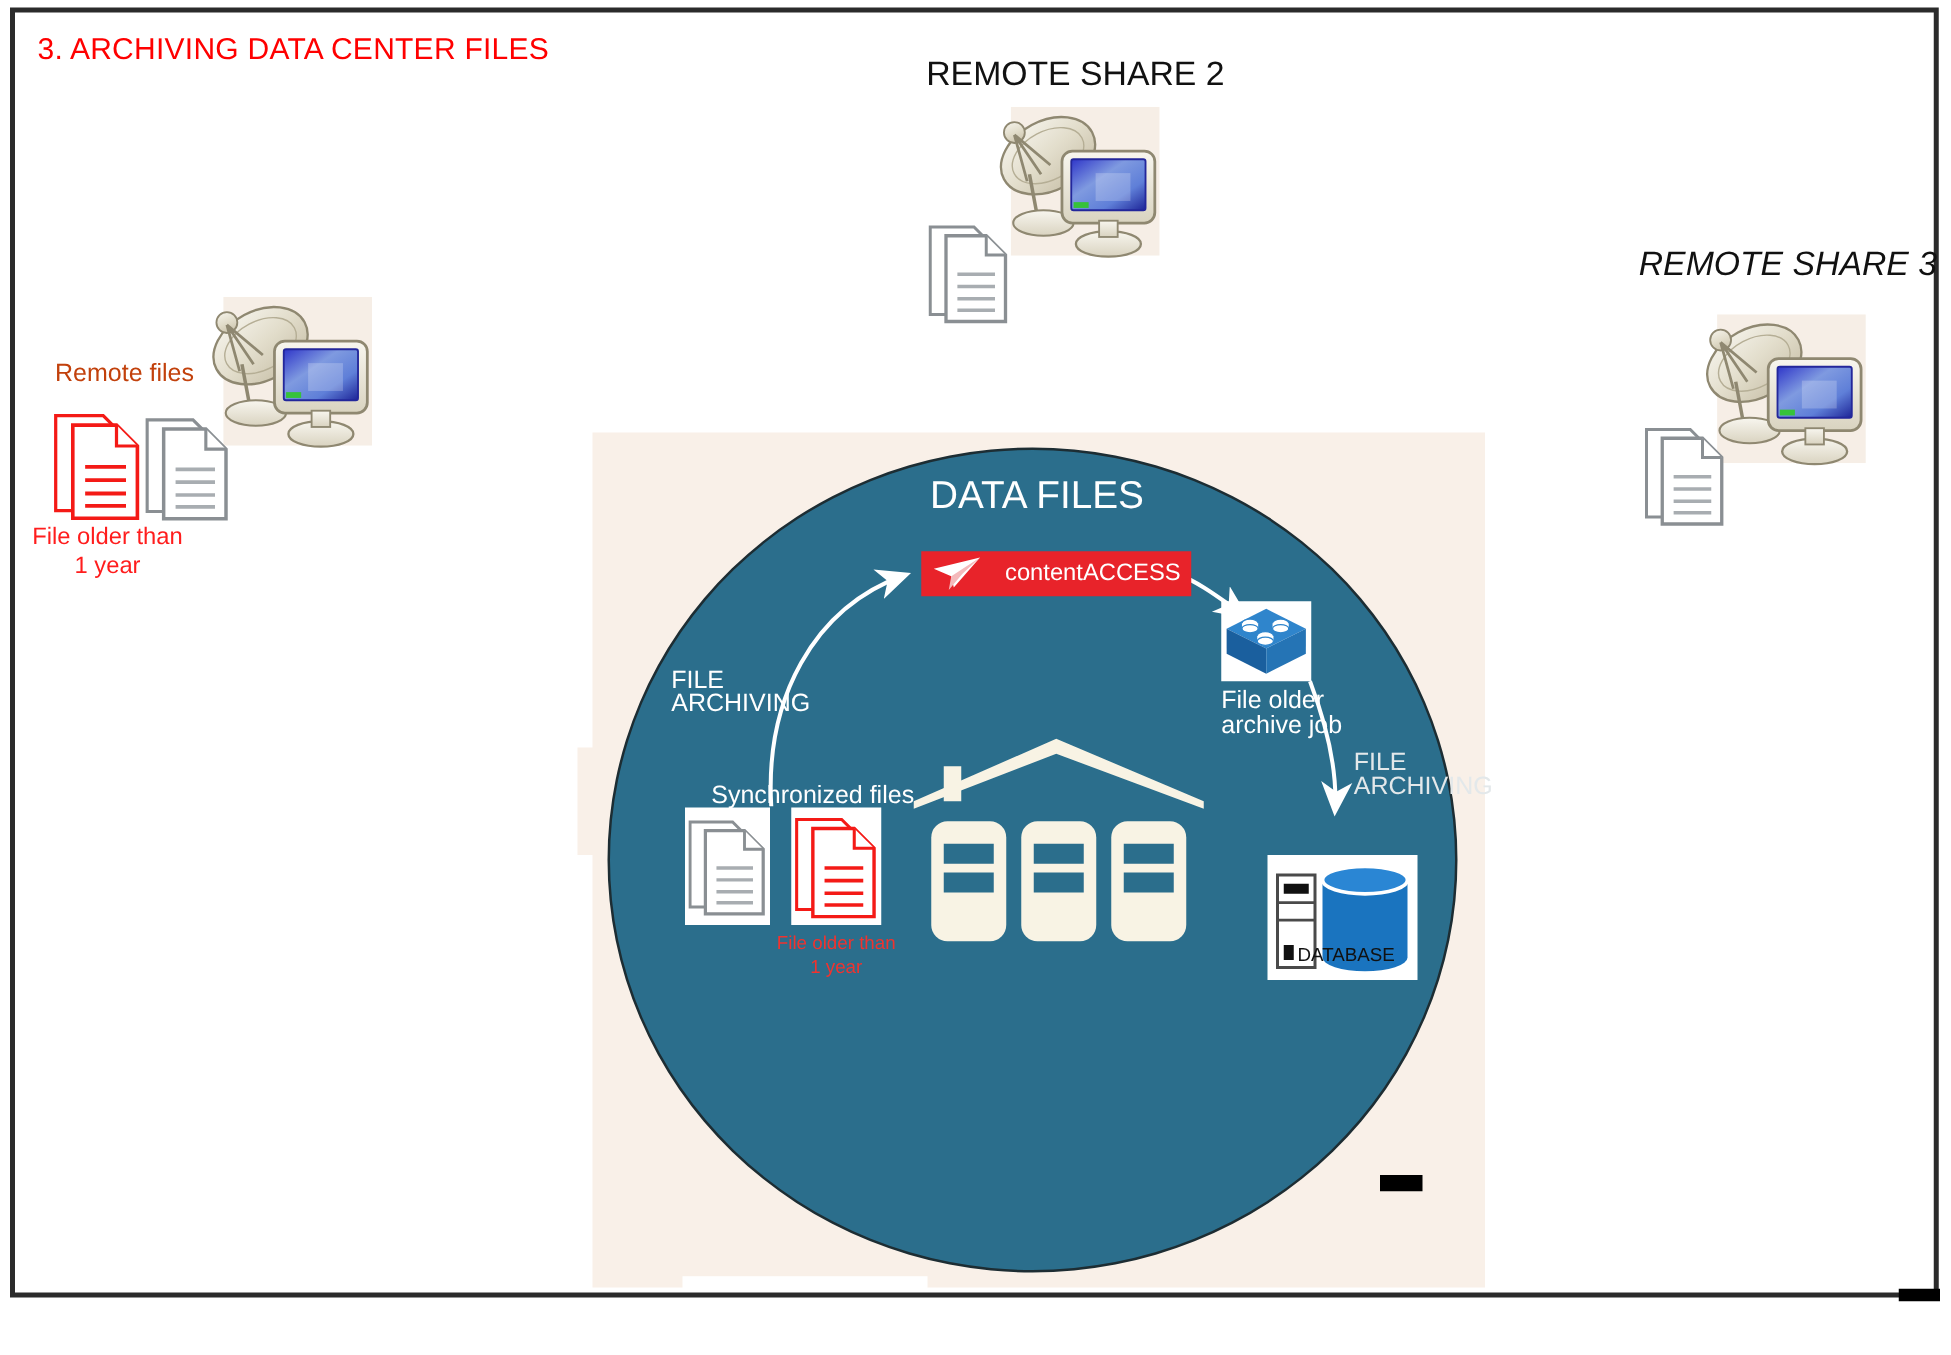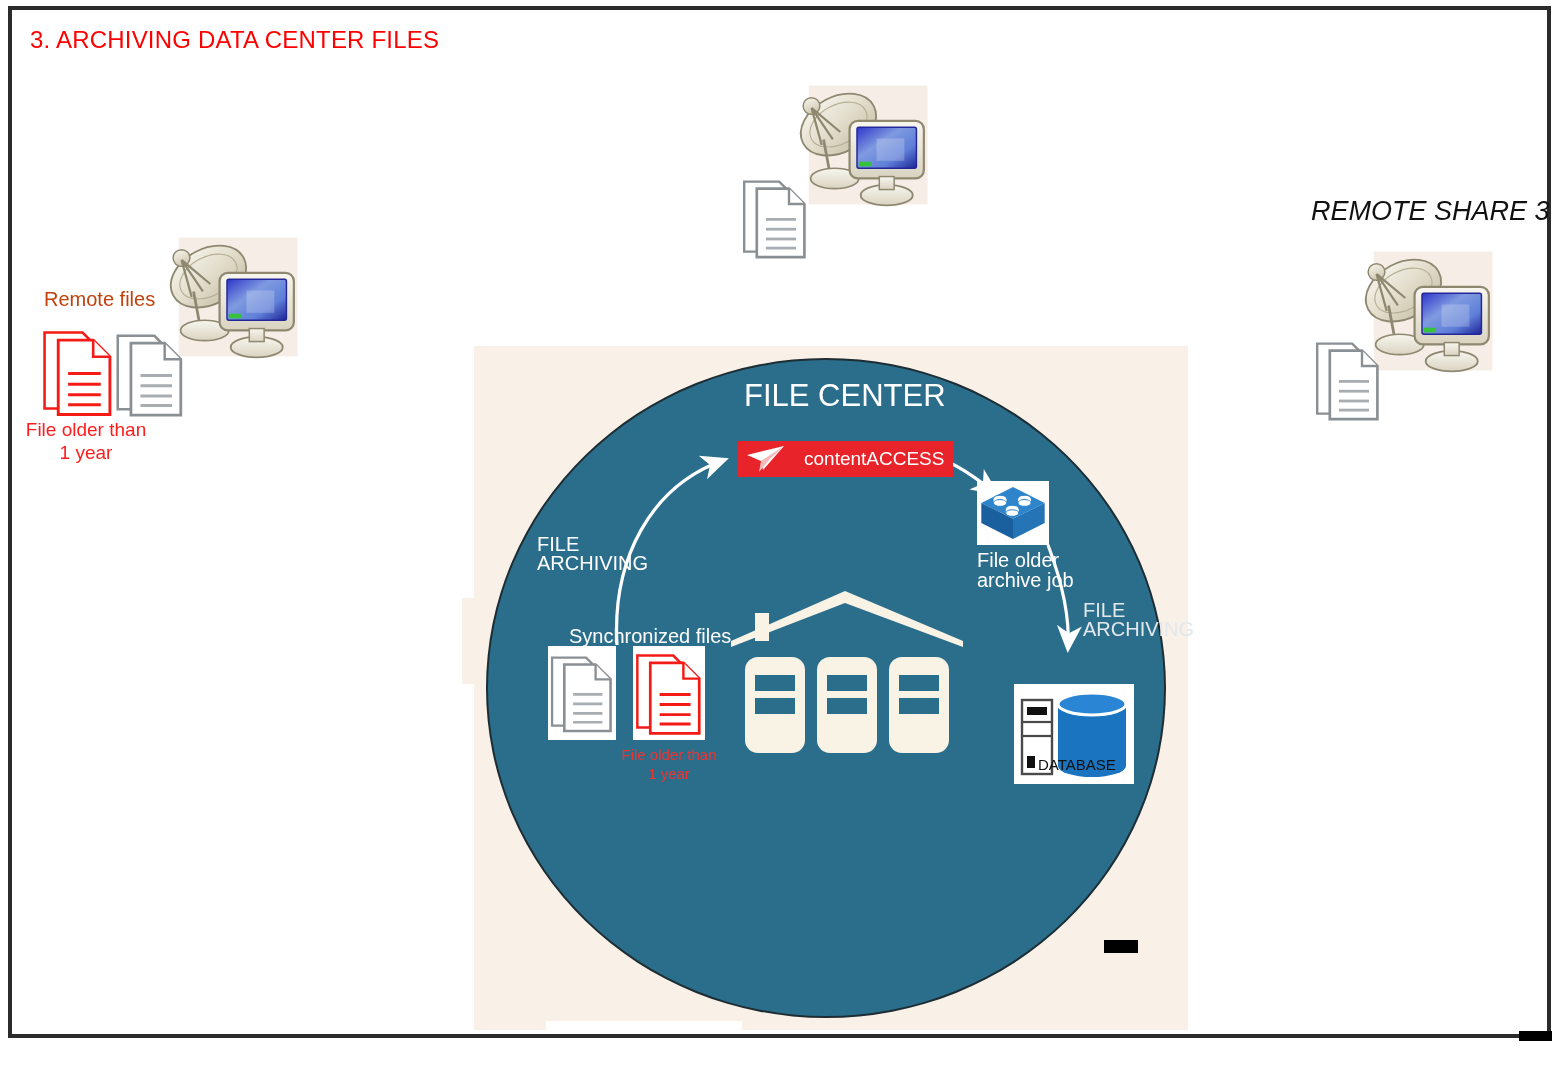--- a/index.html
+++ b/index.html
@@ -297,20 +297,21 @@
     <use href="#sym-docs-red"></use>
   </svg>
 
   <svg class="abs-svg" style="left:113px; top:330px;" width="74" height="88" viewBox="0 0 100 120">
     <use href="#sym-docs-gray"></use>
   </svg>
 
   <div class="lbl-red" style="left:16px; top:418px; width:140px;">File older than</div>
   <div class="lbl-red" style="left:16px; top:441px; width:140px;">1 year</div>
 
+  <div class="share-label" style="left:741px; top:44px;">REMOTE SHARE 2</div>
 
   <svg class="abs-svg" style="left:782px; top:80px;" width="150" height="130" viewBox="0 0 160 140">
     <rect x="28" y="6" width="128" height="128" fill="#f6eee6"></rect>
     <use href="#sym-dish-monitor"></use>
   </svg>
 
   <svg class="abs-svg" style="left:740px; top:176px;" width="70" height="84" viewBox="0 0 100 120">
     <use href="#sym-docs-gray"></use>
   </svg>
 
@@ -323,21 +324,21 @@
 
   <svg class="abs-svg" style="left:1313px; top:338px;" width="70" height="84" viewBox="0 0 100 120">
     <use href="#sym-docs-gray"></use>
   </svg>
 
   <div id="beige-left-tab"></div>
   <div id="beige-panel"></div>
   <div id="teal-circle"></div>
   <div id="beige-bottom-notch"></div>
 
-  <div class="dc-title">FILE CENTER</div>
+  <div class="dc-title">DATA FILES</div>
 
   <svg class="abs-svg" style="left:727px; top:585px;" width="240" height="170" viewBox="0 0 240 170">
     <use href="#sym-dc-building"></use>
   </svg>
 
   <svg class="abs-svg" style="left:0; top:0;" width="1561" height="1084">
     <path d="M617 645 C 612 560, 650 486, 724 460" fill="none" stroke="#ffffff" stroke-width="3.2" marker-end="url(#arrowWhite)"></path>
     <path d="M941 459 C 960 466, 975 478, 995 492" fill="none" stroke="#ffffff" stroke-width="3.2" marker-end="url(#arrowWhite)"></path>
     <path d="M1048 545 C 1062 582, 1070 616, 1068 648" fill="none" stroke="#ffffff" stroke-width="3.2" marker-end="url(#arrowWhite)"></path>
   </svg>

